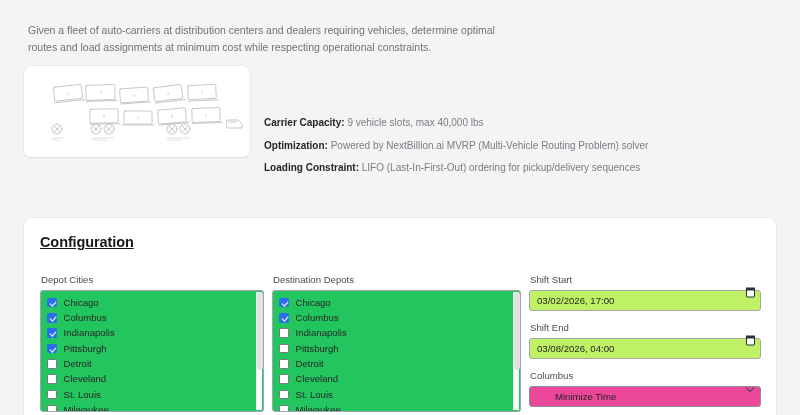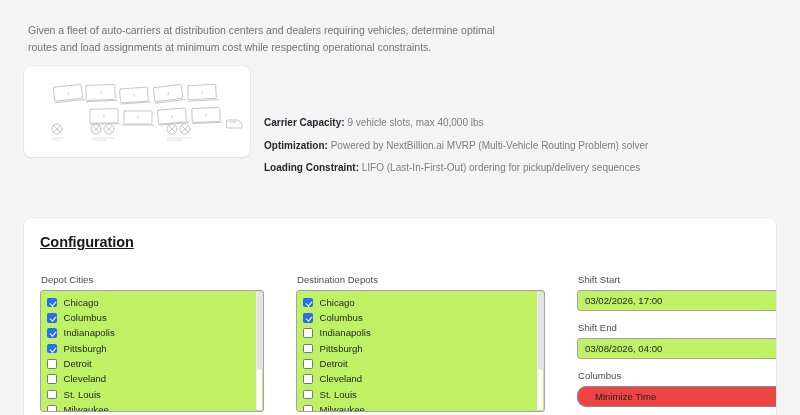--- a/index.html
+++ b/index.html
@@ -90,39 +90,39 @@
   .config-title {
     font-size: 14.5px;
     font-weight: bold;
     color: #18181b;
     margin: 0 0 24px 0;
     letter-spacing: -0.1px;
     text-decoration: underline;
   }
   .config-grid {
     display: flex;
-    gap: 32px;
+    gap: 8px;
     align-items: flex-start;
   }
   .col-depot   { width: 224px; flex: 0 0 auto; }
   .col-dest    { width: 249px; flex: 0 0 auto; }
   .col-fields  { width: 232px; flex: 0 0 auto; }
 
   .field-label {
     display: block;
     font-size: 9.6px;
     color: #4b4b55;
     margin: 0 0 5px 1px;
   }
 
   
   .listbox {
     border: 1px solid #a3a3ad;
     border-radius: 3px;
-    background: #bef264;
+    background: #22c55e;
     height: 122px;
     overflow: hidden;
     position: relative;
     padding: 4px 2px 0 6px;
   }
   .listbox-scroll {
     position: absolute;
     top: 1px; right: 1px; bottom: 1px;
     width: 6px;
     background: #fbfbfc;
@@ -199,25 +199,25 @@
     content: "";
     position: absolute;
     left: -1.2px; right: -1.2px; top: -1.2px;
     height: 2.6px;
     background: #2f2f36;
   }
   .select-input {
     width: 100%;
     height: 21px;
     border: 1px solid #8d8d99;
-    border-radius: 9px;
-    background: #ef4444;
+    border-radius: 3px;
+    background: #ec4899;
     font-size: 9.6px;
     color: #1f1f24;
-    padding: 0 20px 0 17px;
+    padding: 0 20px 0 25px;
     display: flex;
     align-items: center;
     white-space: nowrap;
     overflow: hidden;
   }
   .chevron {
     position: absolute;
     right: 8px; top: 50%;
     width: 6px; height: 6px;
     margin-top: -4px;

